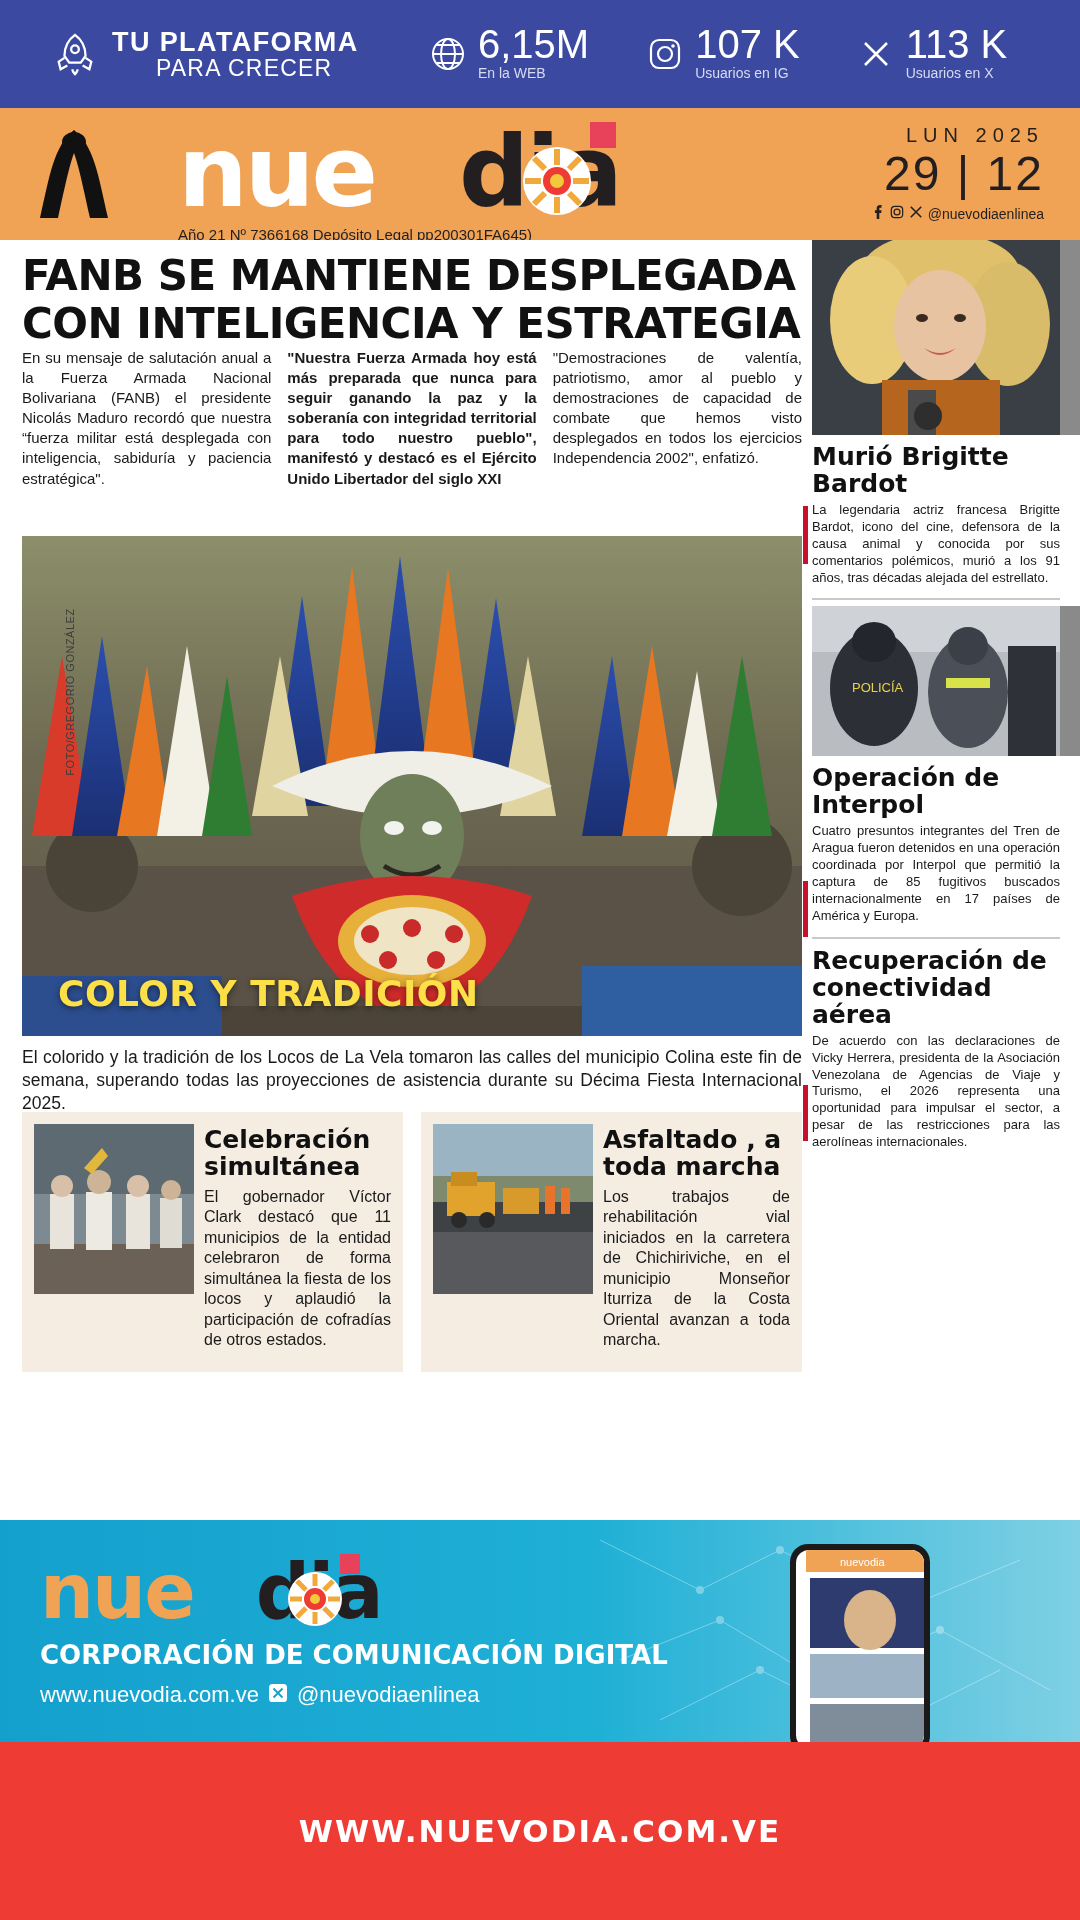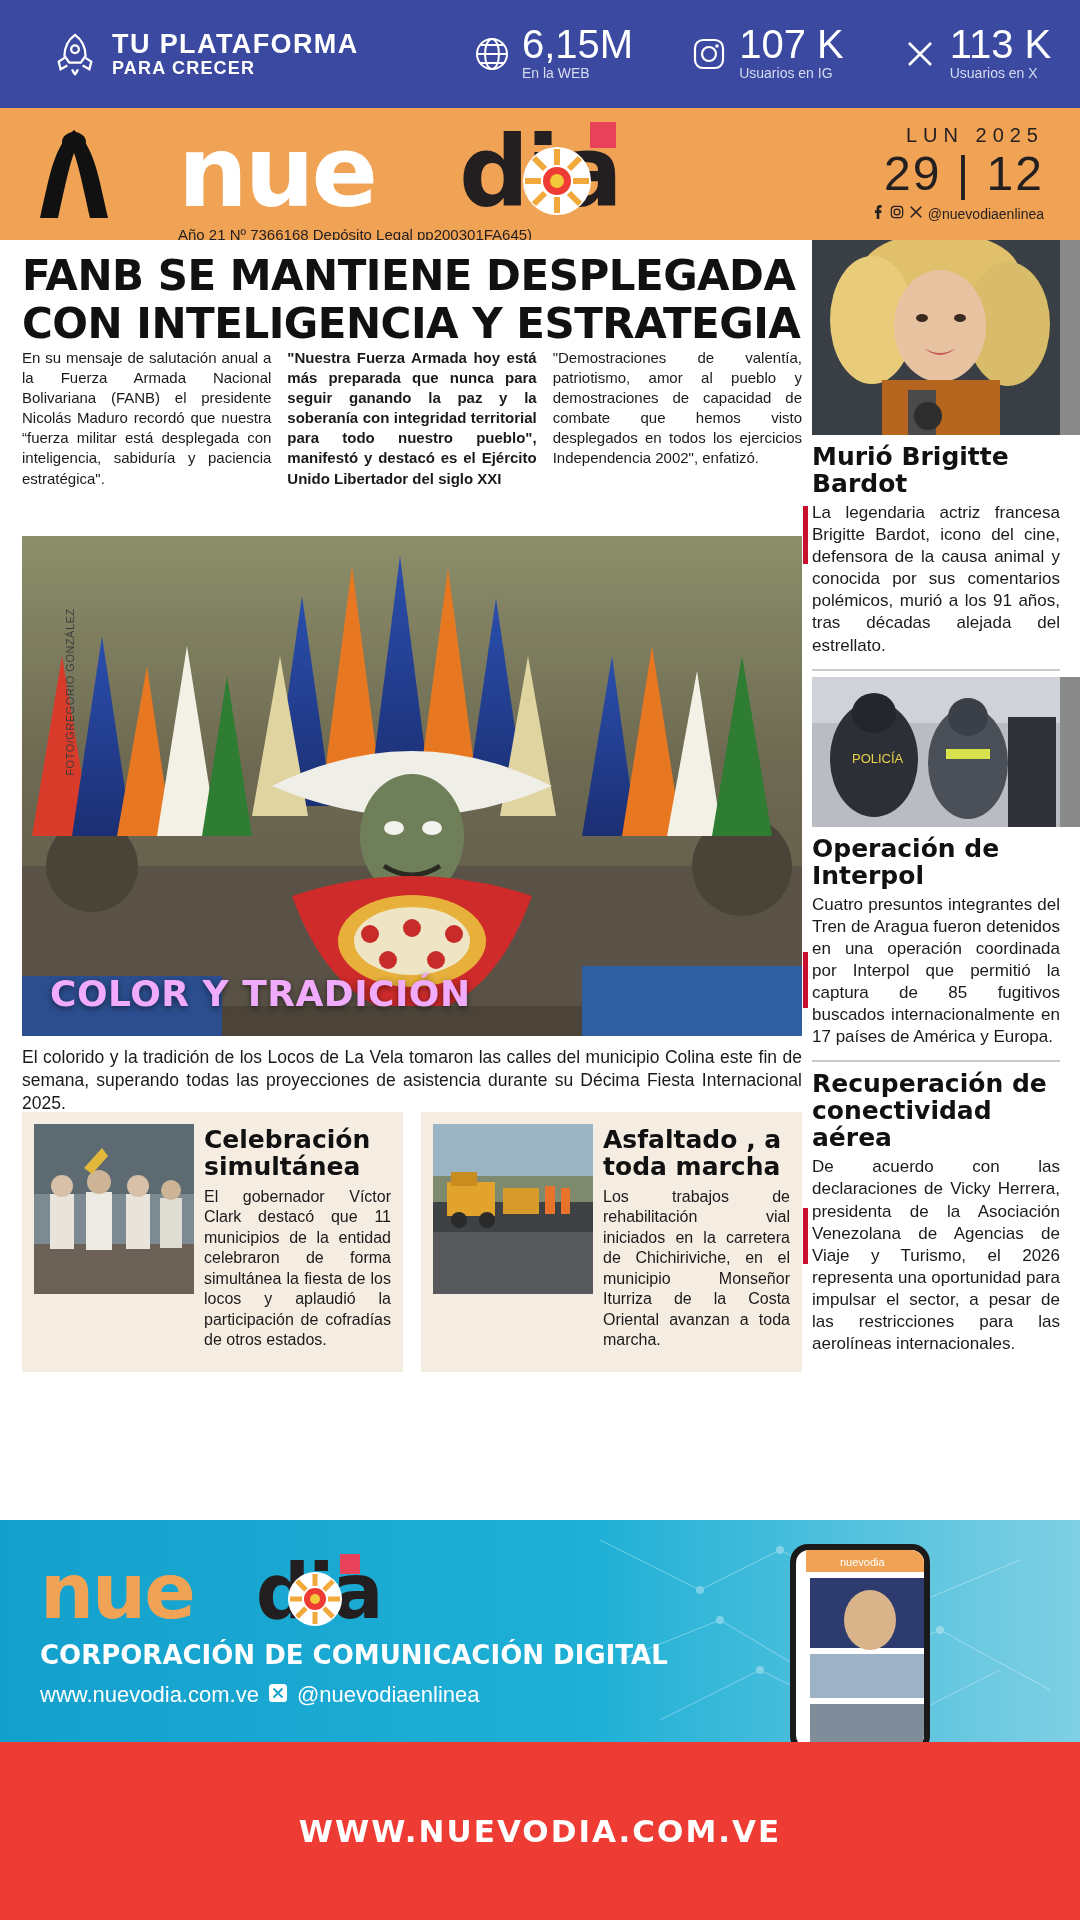--- a/index.html
+++ b/index.html
@@ -8,30 +8,30 @@
     background: #ffffff;
     font-family: "Liberation Sans", sans-serif;
     overflow: hidden;
   }
   .page { position: relative; width: 1080px; height: 1920px; background: #fff; }
 
   
   .topbar {
     position: absolute; top: 0; left: 0; width: 1080px; height: 108px;
     background: #3b4aa0;
-    display: flex; align-items: center; gap: 44px;
+    display: flex; align-items: center;
   }
   .topbar-left {
     display: flex; align-items: center; gap: 14px;
     padding-left: 52px; width: 430px;
   }
   .rocket-icon { width: 46px; height: 46px; flex: 0 0 46px; }
   .plat-text { color: #ffffff; line-height: 1.05; }
   .plat-text .l1 { font-size: 27px; font-weight: bold; letter-spacing: 1.4px; }
-  .plat-text .l2 { font-size: 18px; letter-spacing: 1.2px; font-weight: 700; }
+  .plat-text .l2 { font-size: 23px; letter-spacing: 1.2px; font-weight: 400; margin-left: 44px; }
   .stat { display: flex; align-items: center; gap: 12px; }
   .stat .ico { width: 36px; height: 36px; flex: 0 0 36px; }
   .stat .num { color: #fff; font-size: 40px; font-weight: 400; line-height: 1; }
   .stat .cap { color: #d6dbf2; font-size: 14px; line-height: 1.4; }
   .stat .col { display: flex; flex-direction: column; }
   .stats { display: flex; align-items: center; gap: 58px; }
 
   
   .masthead {
     position: absolute; top: 108px; left: 0; width: 1080px; height: 132px;
@@ -80,22 +80,22 @@
 
   .bigphoto {
     position: absolute; left: 22px; top: 296px; width: 780px; height: 500px;
     overflow: hidden; background: #6c5a46;
   }
   .bigphoto .credit {
     position: absolute; left: -36px; top: 150px; transform: rotate(-90deg);
     font-size: 11px; color: #3c3c3c; letter-spacing: 0.5px; white-space: nowrap;
   }
   .photo-caption-overlay {
-    position: absolute; left: 28px; bottom: 22px;
-    font-size: 36px; font-weight: 800; color: #f0abfc;
+    position: absolute; left: 36px; bottom: 22px;
+    font-size: 36px; font-weight: 800; color: #fde047;
     font-family: "DejaVu Sans", sans-serif; letter-spacing: 0.5px;
     text-shadow: 0 2px 6px rgba(0,0,0,.5);
   }
   .bigcap {
     position: absolute; left: 22px; top: 806px; width: 780px;
     font-size: 17.5px; line-height: 1.32; text-align: justify; color: #1a1a1a;
   }
 
   
   .smallrow { position: absolute; left: 22px; top: 872px; width: 780px; height: 260px; display: flex; gap: 18px; }
@@ -105,21 +105,21 @@
   .smallcard h3 { font-size: 25px; line-height: 1.08; font-weight: 800; font-family: "DejaVu Sans", sans-serif; color: #111; margin-bottom: 7px;}
   .smallcard p { font-size: 16px; line-height: 1.28; text-align: justify; color: #1a1a1a; }
 
   
   .rail { position: absolute; left: 812px; top: 0px; width: 248px; }
   .rail-photo { width: 282px; overflow: hidden; background: #8a8a8a; }
   .rail h3 {
     font-size: 25px; font-weight: 800; line-height: 1.08; color: #111;
     font-family: "DejaVu Sans", sans-serif; margin: 8px 0 5px 0;
   }
-  .rail p { font-size: 17px; line-height: 1.3; text-align: justify; color: #1a1a1a; }
+  .rail p { font-size: 13px; line-height: 1.3; text-align: justify; color: #1a1a1a; }
   .railitem { position: relative; padding-left: 0; }
   .redbar { position: absolute; left: -9px; top: 4px; width: 5px; height: 58px; background: #c8102e; }
   .hr { height: 2px; background: #c9c9c9; margin: 12px 0 6px 0; }
 
   
   .ad {
     position: absolute; top: 1520px; left: 0; width: 1080px; height: 222px;
     background: linear-gradient(90deg,#14a0cd 0%, #1fb0d6 55%, #7fd0e4 100%);
     overflow: hidden;
   }

